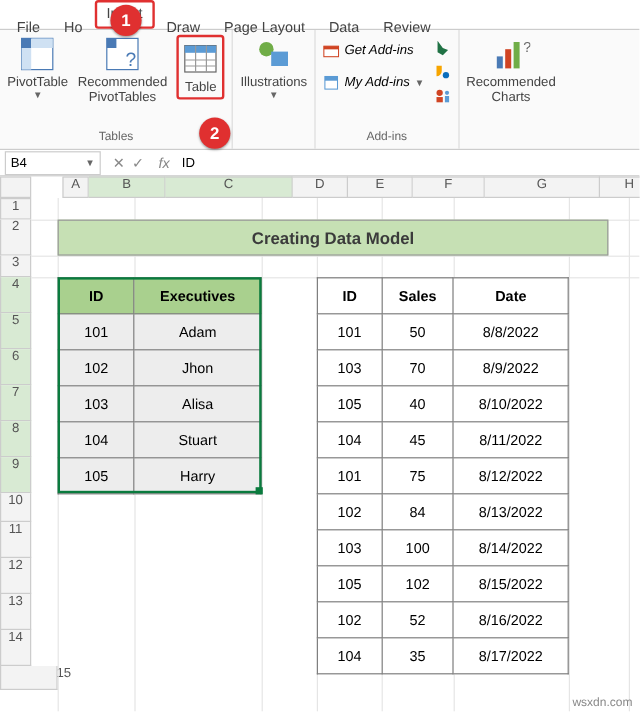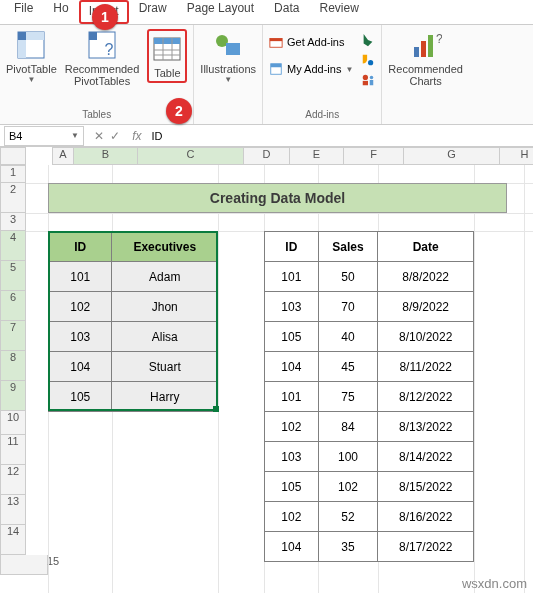--- a/index.html
+++ b/index.html
@@ -15,21 +15,21 @@
   }
   
   .menubar {
     display: flex;
     height: 25px;
     border-bottom: 1px solid #ccc;
     align-items: stretch;
     padding-left: 4px;
   }
   .menubar .tab {
-    padding: 1px 10px;
+    padding: 16px 10px;
     font-size: 12px;
     color: #444;
     cursor: pointer;
   }
   .menubar .tab.highlighted {
     border: 2px solid #e03030;
     border-radius: 3px;
     padding: 2px 8px;
   }
   
@@ -48,21 +48,21 @@
     height: 100%;
     border-right: 1px solid #ddd;
     padding: 4px 6px 2px 6px;
   }
   .ribbon-group-items { display:flex; gap:8px; align-items: flex-start; }
   .ribbon-group-label { font-size: 10px; color: #666; padding-bottom:2px; }
   .rbutton { display:flex; flex-direction:column; align-items:center; font-size:11px; color:#444; cursor: pointer; }
   .rbutton .icon-big { width:32px; height:32px; margin-bottom:2px; }
   .rbutton.highlighted { border:2px solid #e03030; border-radius:3px; padding:2px; }
   .addin-stack { display:flex; flex-direction:column; gap:3px; font-size:11px; }
-  .addin-row { display:flex; align-items:center; gap:4px; }
+  .addin-row { display:flex; align-items:center; gap:4px;font-style:italic; }
   .tiny-icon { width:14px; height:14px; display:inline-block; }
   
   .fxbar { display:flex; align-items:center; height:22px; border-bottom:1px solid #ccc; }
   .namebox { width:80px; height:20px; border:1px solid #ccc; margin:0 4px; padding:1px 4px; font-size:11px; display:flex; align-items:center; justify-content:space-between;}
   .namebox .dd { color:#666;font-size:8px; }
   .fx-controls { display:flex; gap:6px; font-size:12px; color:#888; padding:0 6px; }
   .fx-label { font-style: italic; color:#888; padding:0 6px; }
   .formula-input { flex:1; border:none; font-size:11px; padding:2px 4px; }
   .col-headers { display:flex; margin-left:26px; }
   .ch { border:1px solid #ccc; border-left:none; text-align:center; font-size:11px; color:#555; background:#f3f3f3;}
@@ -111,21 +111,21 @@
   .callout {
     position:absolute;
     width:26px;height:26px;border-radius:50%;
     background:#e03030;color:#fff;font-weight:bold;
     display:flex;align-items:center;justify-content:center;
     font-size:14px;
     z-index:50;
     box-shadow:0 1px 2px rgba(0,0,0,0.4);
   }
   .watermark {
-    position:absolute; bottom:2px; right:6px; font-size:13px; color:#888;
+    position:absolute; bottom:2px; right:6px; font-size:10px; color:#888;
   }
   .faint-gridline-v { position:absolute; top:0; bottom:0; width:1px; background:#e5e5e5; }
   .faint-gridline-h { position:absolute; left:0; right:0; height:1px; background:#e5e5e5; }
 </style>
 </head>
 <body>
 
 <div class="menubar">
   <div class="tab">File</div>
   <div class="tab">Ho</div>

